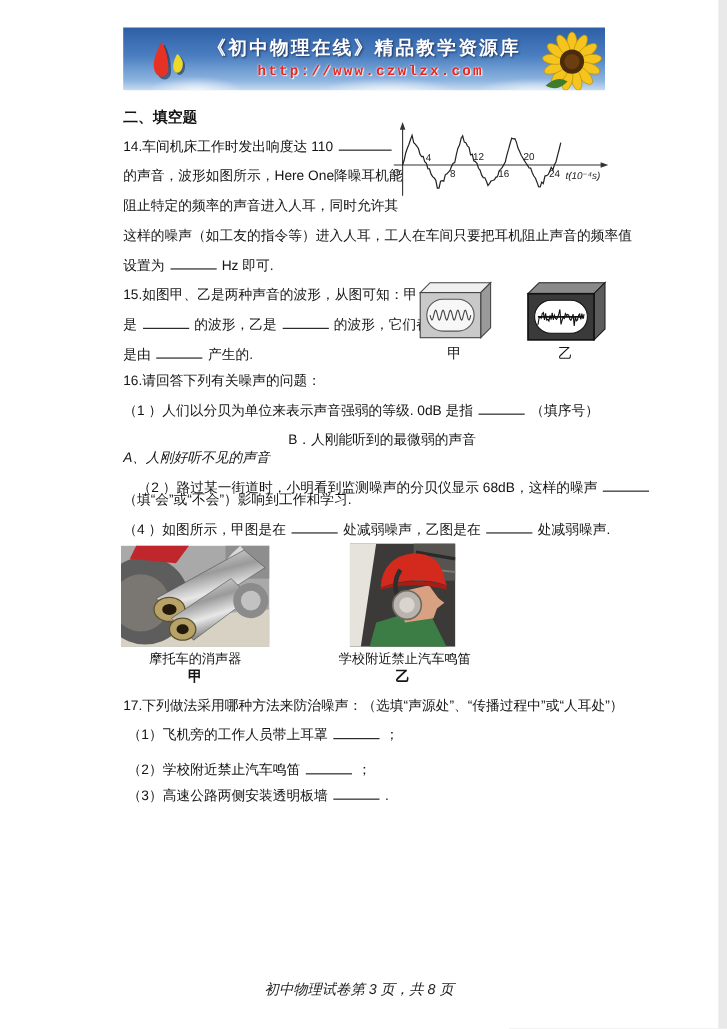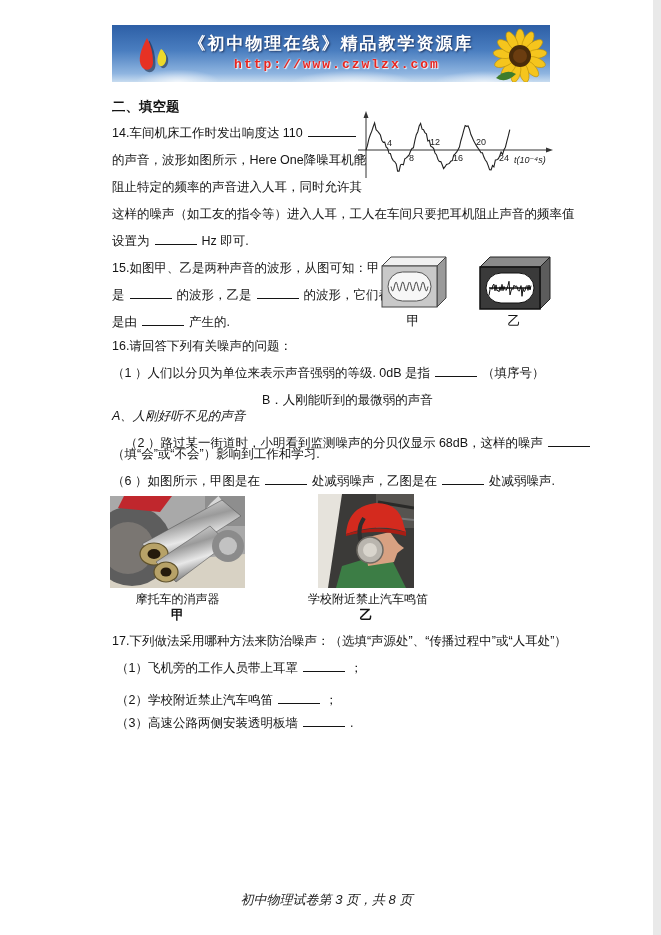--- a/index.html
+++ b/index.html
@@ -133,21 +133,21 @@
   <div class="line" style="left:112px;top:365px;">
     <span>（1 ）人们以分贝为单位来表示声音强弱的等级.  0dB 是指</span><span class="blank"></span><span>（填序号）</span>
   </div>
   <div class="line" style="left:112px;top:408px;font-style:italic;">A、人刚好听不见的声音</div>
   <div class="line" style="left:262px;top:392px;">B．人刚能听到的最微弱的声音</div>
   <div class="line" style="left:125px;top:419px;margin-top:16px;">
     <span>（2 ）路过某一街道时，小明看到监测噪声的分贝仪显示 68dB，这样的噪声</span><span class="blank"></span>
   </div>
   <div class="line" style="left:112px;top:446px;">（填“会”或“不会”）影响到工作和学习.</div>
   <div class="line" style="left:112px;top:473px;">
-    <span>（6 ）如图所示，甲图是在</span><span class="blank"></span><span>处减弱噪声，乙图是在</span><span class="blank"></span><span>处减弱噪声.</span>
+    <span>（4 ）如图所示，甲图是在</span><span class="blank"></span><span>处减弱噪声，乙图是在</span><span class="blank"></span><span>处减弱噪声.</span>
   </div>
 
   <div class="figure" style="left:110px;top:496px;">
     <svg width="135" height="92" viewBox="0 0 135 92">
       <defs>
         <linearGradient id="chrome1" x1="0" y1="0" x2="0.4" y2="1">
           <stop offset="0" stop-color="#fafafa"></stop>
             <stop offset="0.45" stop-color="#9a9a9a"></stop>
           <stop offset="0.7" stop-color="#e8e8e8"></stop>
             <stop offset="1" stop-color="#6f6f6f"></stop>

